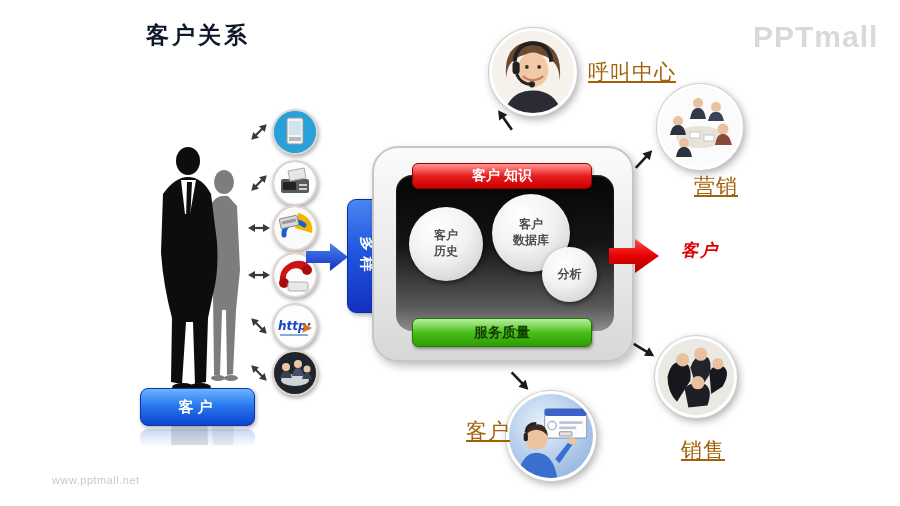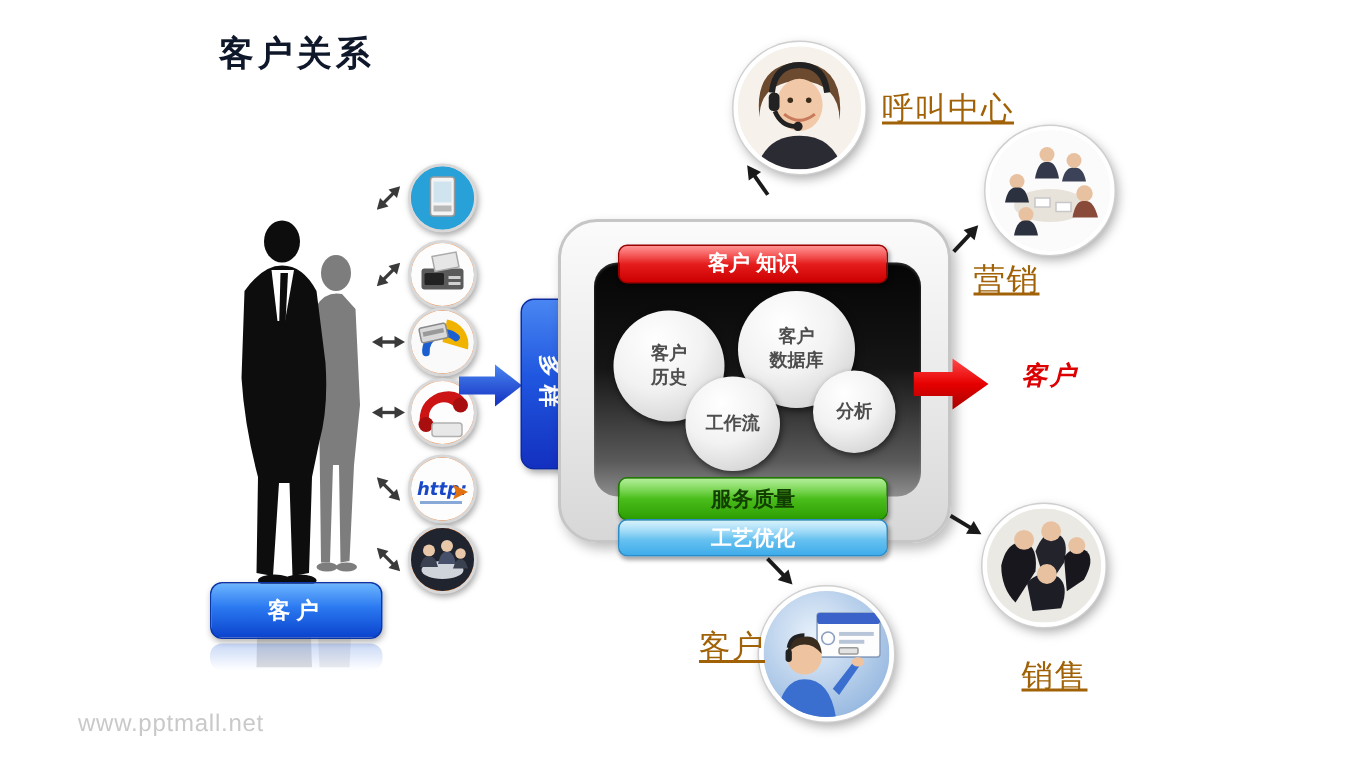--- a/index.html
+++ b/index.html
@@ -2,21 +2,21 @@
 <html><head>
 <meta charset="utf-8">
 <style>
   * { margin:0; padding:0; box-sizing:border-box; }
   body { background:#fff; font-family:"Liberation Sans", sans-serif; }
   #stage { position:relative; width:900px; height:506px; background:#fff; overflow:hidden; }
   .abs { position:absolute; }
 
   .page-title { font-size:23px; font-weight:bold; color:#0f172a; letter-spacing:3px; }
   .logo { font-size:30px; font-weight:bold; color:#d9d9d9; letter-spacing:1px; }
-  .watermark { font-size:16px; color:#c9c9c9; letter-spacing:.5px;text-align:right; }
+  .watermark { font-size:11px; color:#c9c9c9; letter-spacing:.5px;text-align:right; }
 
   
   .chan-icon { width:46px; height:46px; border-radius:50%; background:#f97316; border:2px solid #d8d8d8;
                box-shadow:1px 2px 4px rgba(0,0,0,.35); overflow:hidden; }
   .chan-icon svg { display:block; width:100%; height:100%; }
   .conn-arrow { width:22px; height:10px; }
 
   
   .funnel-box { width:38px; height:114px; border-radius:9px;
       background:linear-gradient(180deg,#4a86f2 0%,#2057e0 45%,#1330c0 100%);
@@ -68,20 +68,21 @@
       background:linear-gradient(180deg,rgba(40,100,220,.25),rgba(40,100,220,0)); }
 
   .silhouette-reflection { transform:scaleY(-1); opacity:.13; }
 </style>
 </head>
 <body>
 
 <div id="stage">
 
   <div class="abs page-title" style="left:146px; top:20px;">客户关系</div>
+  <div class="abs logo" style="left:753px; top:20px;">PPTmall</div>
   <div class="abs watermark" style="left:52px; top:474px;">www.pptmall.net</div>
 
   <div class="abs" style="left:136px; top:142px; width:120px; height:250px;">
     <svg viewBox="0 0 120 250" width="120" height="250">
 
       <g fill="#7d7d7d">
         <ellipse cx="88" cy="40" rx="10" ry="12"></ellipse>
         <path d="M75 62 Q81 52 92 54 L101 64 L104 128 L100 168 L97 232 L91 233 L90 168 L86 168 L84 233 L78 233 L77 150 L73 118 Z"></path>
         <ellipse cx="82" cy="236" rx="7" ry="3"></ellipse>
         <ellipse cx="95" cy="236" rx="7" ry="3"></ellipse>
@@ -233,32 +234,26 @@
   </div>
 
   <div class="abs bubble" style="left:409px; top:207px; width:74px; height:74px;">
     <span>客户</span>
     <span>历史</span>
   </div>
   <div class="abs bubble" style="left:492px; top:194px; width:78px; height:78px;">
     <span>客户</span>
     <span>数据库</span>
   </div>
-  <div class="abs bubble" style="left:457px; top:251px; width:63px; height:63px;">
-    <span>工作流</span>
-  </div>
   <div class="abs bubble" style="left:542px; top:247px; width:55px; height:55px;">
     <span>分析</span>
   </div>
 
   <div class="abs banner banner-green" style="left:412px; top:318px;">
     <span>服务质量</span>
-  </div>
-  <div class="abs banner banner-skyblue" style="left:412px; top:346px;">
-    <span>工艺优化</span>
   </div>
 
   <svg class="abs" style="left:609px; top:237px;" width="54" height="38" viewBox="0 0 54 38">
     <defs>
         <linearGradient id="rg1" x1="0" y1="0" x2="0" y2="1">
           <stop offset="0" stop-color="#ff4a4a"></stop>
           <stop offset=".5" stop-color="#e60000"></stop>
           <stop offset="1" stop-color="#a80000"></stop>
         </linearGradient>
       </defs>
@@ -311,21 +306,21 @@
       <circle cx="18" cy="34" r="5" fill="#e8c2a0"></circle>
         <path d="M10 48 Q12 37 18 38 Q24 37 26 48 Z" fill="#2c3140"></path>
       <circle cx="56" cy="20" r="5" fill="#e8c2a0"></circle>
         <path d="M48 34 Q50 24 56 25 Q62 24 64 34 Z" fill="#3c4358"></path>
       <circle cx="63" cy="42" r="5.5" fill="#e8c2a0"></circle>
         <path d="M55 58 Q57 46 63 47 Q69 46 72 58 Z" fill="#8a4a3a"></path>
       <circle cx="24" cy="56" r="5" fill="#e8c2a0"></circle>
         <path d="M16 70 Q18 59 24 60 Q30 59 32 70 Z" fill="#2c3140"></path>
     </svg>
   </div>
-  <div class="abs sat-label" style="left:649px; top:172px;text-align:center;">营销</div>
+  <div class="abs sat-label" style="left:694px; top:172px;text-align:center;">营销</div>
 
   <div class="abs photo-circle" style="left:655px; top:336px; width:82px; height:82px;">
     <svg viewBox="0 0 80 80">
       <rect width="80" height="80" fill="#ebe9e4"></rect>
       <path d="M10 40 Q14 22 26 24 Q36 26 34 44 L20 66 Q10 56 10 40 Z" fill="#17171d"></path>
       <circle cx="26" cy="22" r="7" fill="#e8c2a0"></circle>
       <path d="M34 30 Q40 14 50 18 Q58 22 54 38 L42 56 Z" fill="#23232c"></path>
       <circle cx="45" cy="16" r="7" fill="#e8c2a0"></circle>
       <path d="M54 34 Q62 24 70 30 Q76 36 68 50 L56 58 Z" fill="#17171d"></path>
       <circle cx="63" cy="26" r="6" fill="#e8c2a0"></circle>

